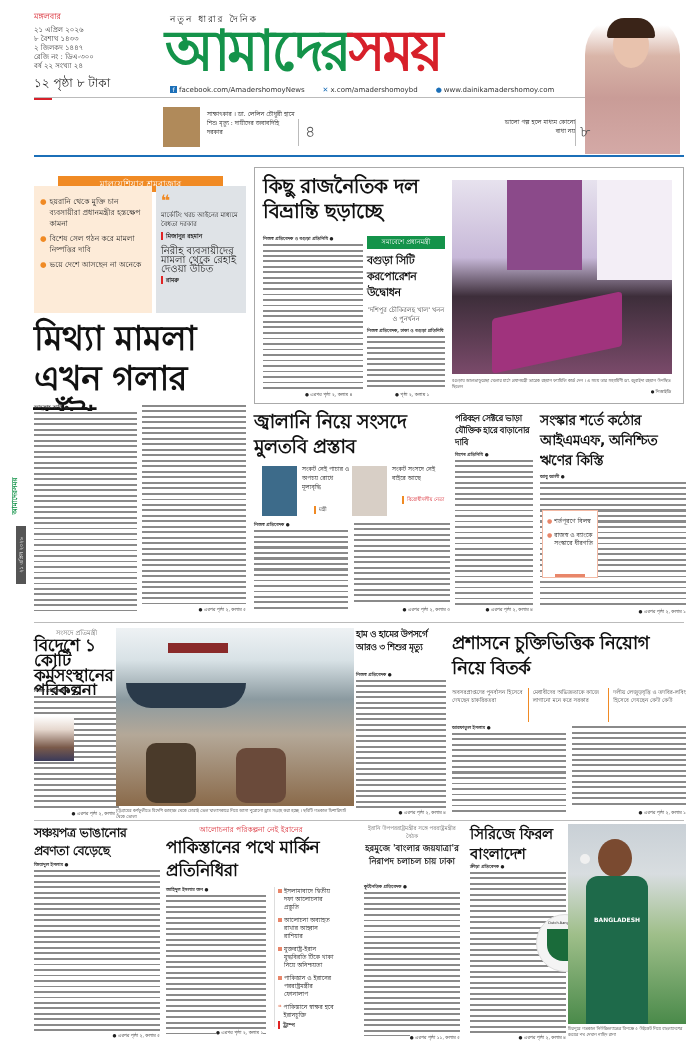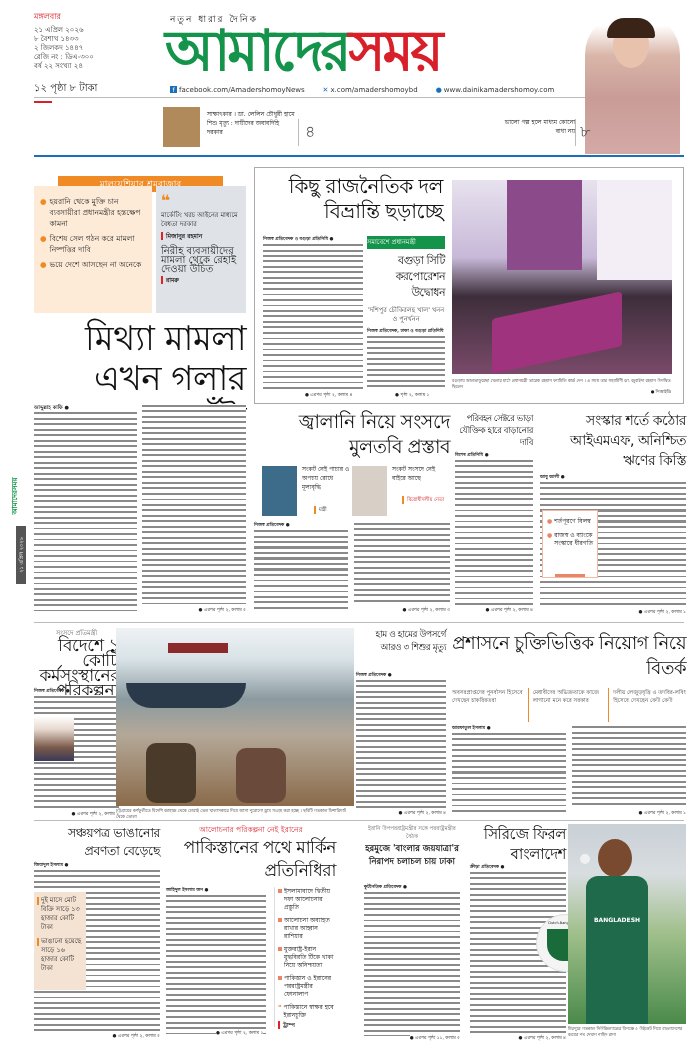--- a/index.html
+++ b/index.html
@@ -1,38 +1,38 @@
 <!DOCTYPE html>
 <html><head>
 <meta charset="utf-8">
 <style>
 *{box-sizing:border-box;margin:0;padding:0}
 body{width:700px;height:1050px;background:#fff;font-family:"DejaVu Sans",sans-serif;color:#222;overflow:hidden;position:relative}
 .abs{position:absolute}
 .small{font-size:7px;line-height:9px;color:#333}
 .txtfill{background:repeating-linear-gradient(#fff 0 1px,#8a8a8a 1px 3px,#fff 3px 5.5px);}
-.hl{font-family:"DejaVu Sans",sans-serif;color:#111;text-align:right;font-weight:400;letter-spacing:-0.5px}
+.hl{font-family:"DejaVu Sans",sans-serif;color:#111;text-align:left;font-weight:700;letter-spacing:-0.5px}
 .photo{background:#999;overflow:hidden}
 .dot{color:#f08a24}
 .bar{background:#1b6fb8}
 .rule{background:#bbb}
 .redbar{display:inline-block;width:2px;height:8px;background:#e02424;margin-right:3px;vertical-align:middle}
 </style>
 </head>
 <body>
 
 <div class="abs" style="left:0;top:0;width:700px;height:160px">
   <div class="abs" style="left:34px;top:10px;width:120px">
     <div style="color:#d7202a;font-size:8px;margin-bottom:3px">মঙ্গলবার</div>
     <div class="small">২১ এপ্রিল ২০২৬</div>
     <div class="small">৮ বৈশাখ ১৪৩৩</div>
     <div class="small">২ জিলকদ ১৪৪৭</div>
     <div class="small">রেজি নং : ডিএ-৩০০</div>
     <div class="small">বর্ষ ২২ সংখ্যা ২৪</div>
-    <div style="font-size:10px;margin-top:9px">১২ পৃষ্ঠা ৮ টাকা</div>
+    <div style="font-size:12px;margin-top:3px">১২ পৃষ্ঠা ৮ টাকা</div>
     <div style="width:18px;height:2px;background:#d7202a;margin-top:4px"></div>
   </div>
   <div class="abs" style="left:170px;top:12px;font-size:9px;letter-spacing:2px;color:#222">নতুন ধারার দৈনিক</div>
   <div class="abs" style="left:165px;top:16px;height:70px;white-space:nowrap;font-family:'DejaVu Sans',sans-serif;font-weight:bold;font-size:56px;line-height:70px;letter-spacing:-3px">
     <span style="color:#14934a">আমাদের</span><span style="color:#d7202a">সময়</span>
   </div>
   <div class="abs" style="left:170px;top:86px;width:420px;font-size:7px;color:#333;display:flex;gap:18px;white-space:nowrap">
     <span><span style="display:inline-block;width:7px;height:7px;background:#1b6fb8;color:#fff;font-size:6px;line-height:7px;text-align:center;margin-right:2px">f</span><span>facebook.com/AmadershomoyNews</span></span>
     <span><span style="color:#1b6fb8;margin-right:2px">✕</span><span>x.com/amadershomoybd</span></span>
     <span><span style="color:#1b6fb8;margin-right:2px">●</span><span>www.dainikamadershomoy.com</span></span>
@@ -92,21 +92,21 @@
   <div class="txtfill" style="position:absolute;left:0;top:7px;width:103px;height:200px"></div>
   <div class="txtfill" style="position:absolute;left:108px;top:0;width:104px;height:200px"></div>
   <div style="position:absolute;right:0;bottom:0;font-size:4.5px;background:#fff">● এরপর পৃষ্ঠা ২, কলাম ৫</div>
 </div>
 
 <div class="abs" style="left:254px;top:167px;width:430px;height:237px;border:1px solid #aaa">
   <div class="hl" style="position:absolute;left:8px;top:6px;width:180px;font-size:20px;line-height:25px">কিছু রাজনৈতিক দল বিভ্রান্তি ছড়াচ্ছে</div>
   <div style="position:absolute;left:8px;top:68px;width:100px;font-size:4.5px;font-weight:bold">নিজস্ব প্রতিবেদক ও বগুড়া প্রতিনিধি ●</div>
   <div class="txtfill" style="position:absolute;left:8px;top:75px;width:100px;height:148px"></div>
   <div style="position:absolute;left:50px;top:224px;font-size:4.5px">● এরপর পৃষ্ঠা ২, কলাম ৪</div>
-  <div style="position:absolute;left:112px;top:68px;width:78px;height:13px;background:#14934a;color:#fff;font-size:6.5px;line-height:13px;text-align:left">সমাবেশে প্রধানমন্ত্রী</div>
+  <div style="position:absolute;left:112px;top:68px;width:78px;height:13px;background:#14934a;color:#fff;font-size:6.5px;line-height:13px;text-align:center">সমাবেশে প্রধানমন্ত্রী</div>
   <div class="hl" style="position:absolute;left:112px;top:85px;width:78px;font-size:11px;line-height:16px">বগুড়া সিটি করপোরেশন উদ্বোধন</div>
   <div style="position:absolute;left:112px;top:138px;width:78px;font-size:6.5px;line-height:9px;text-align:center;color:#444">'দশিপুর চৌকিরলহ খাল' খনন ও পুনর্খনন</div>
   <div style="position:absolute;left:112px;top:160px;width:78px;font-size:4.5px;font-weight:bold">নিজস্ব প্রতিবেদক, ঢাকা ও বগুড়া প্রতিনিধি ●</div>
   <div class="txtfill" style="position:absolute;left:112px;top:167px;width:78px;height:56px"></div>
   <div style="position:absolute;left:140px;top:224px;font-size:4.5px">● পৃষ্ঠা ২, কলাম ১</div>
 
   <div class="photo" style="position:absolute;left:197px;top:12px;width:220px;height:194px;background:linear-gradient(180deg,#e7e2ee 0,#c7b8d8 40%,#3d2e3a 60%,#7a4a6a 100%)">
     <div style="position:absolute;left:55px;top:0;width:75px;height:90px;background:#8b4a8a"></div>
     <div style="position:absolute;left:145px;top:0;width:75px;height:100px;background:#f3eef6"></div>
     <div style="position:absolute;left:40px;top:125px;width:130px;height:55px;background:#a0337d;transform:skewY(-12deg);border-radius:4px"></div>
@@ -194,30 +194,20 @@
   <div class="txtfill" style="position:absolute;left:120px;top:0;width:114px;height:80px"></div>
   <div style="position:absolute;right:0;bottom:0;font-size:4.5px">● এরপর পৃষ্ঠা ২, কলাম ১</div>
 </div>
 
 <div class="abs rule" style="left:34px;top:820px;width:650px;height:1px"></div>
 
 <div class="abs hl" style="left:34px;top:824px;width:126px;font-size:12.5px;line-height:18px">সঞ্চয়পত্র ভাঙানোর প্রবণতা বেড়েছে</div>
 <div class="abs" style="left:34px;top:862px;width:126px;height:182px">
   <div style="font-size:4.5px;font-weight:bold">জিয়াদুল ইসলাম ●</div>
   <div class="txtfill" style="position:absolute;left:0;top:7px;width:126px;height:166px"></div>
-  <div style="position:absolute;left:0;top:30px;width:52px;height:98px;background:#f4e3d3;padding:4px 3px">
-    <div style="font-size:6.5px;line-height:9px;display:flex;gap:2px;margin-bottom:5px">
-        <span style="display:inline-block;width:2px;height:8px;background:#f08a24;flex:none;margin-top:1px"></span>
-        <span>দুই মাসে মোট বিক্রি সাড়ে ১৩ হাজার কোটি টাকা</span>
-      </div>
-    <div style="font-size:6.5px;line-height:9px;display:flex;gap:2px">
-        <span style="display:inline-block;width:2px;height:8px;background:#f08a24;flex:none;margin-top:1px"></span>
-        <span>ভাঙানো হয়েছে সাড়ে ১৬ হাজার কোটি টাকা</span>
-      </div>
-  </div>
   <div style="position:absolute;right:0;bottom:4px;font-size:4.5px;background:#fff">● এরপর পৃষ্ঠা ২, কলাম ৫</div>
 </div>
 
 <div class="abs" style="left:166px;top:824px;width:170px;text-align:center;font-size:7.5px;color:#d7202a">আলোচনার পরিকল্পনা নেই ইরানের</div>
 <div class="abs hl" style="left:166px;top:836px;width:170px;font-size:17px;line-height:23px">পাকিস্তানের পথে মার্কিন প্রতিনিধিরা</div>
 <div class="abs" style="left:166px;top:887px;width:170px;height:158px">
   <div style="font-size:4.5px;font-weight:bold">জাহিদুল ইসলাম জন ●</div>
   <div class="txtfill" style="position:absolute;left:0;top:7px;width:100px;height:140px"></div>
   <div style="position:absolute;left:50px;bottom:8px;font-size:4.5px;background:#fff">● এরপর পৃষ্ঠা ২, কলাম ১</div>
   <div style="position:absolute;left:108px;top:0;width:62px;height:140px;border-left:1px solid #ddd;padding-left:3px">

